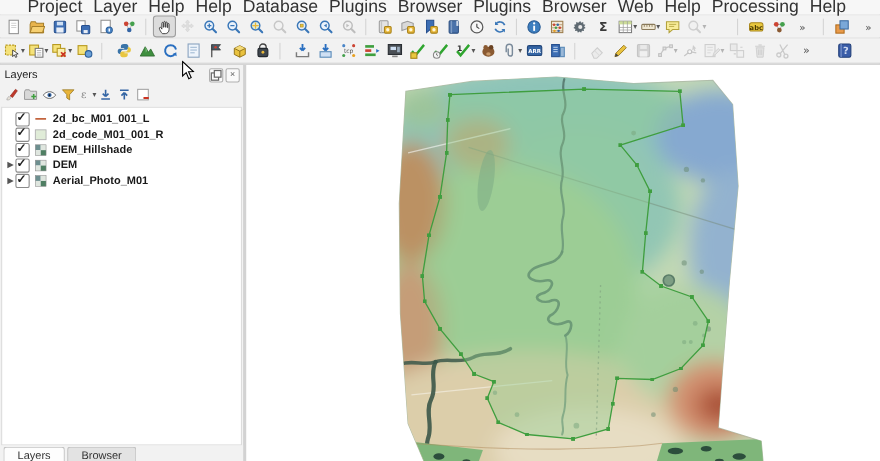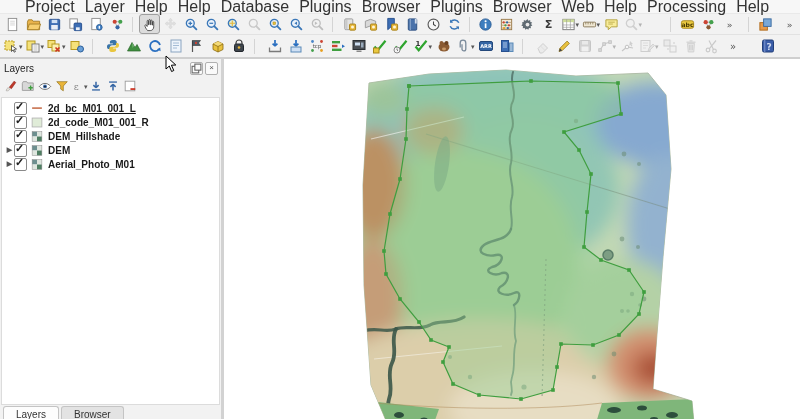--- a/index.html
+++ b/index.html
@@ -28,21 +28,21 @@
   .pt-btn{min-width:17px;height:17px;display:flex;align-items:center;justify-content:center;border-radius:2px}
   .pt-btn svg{width:14px;height:14px;display:block}
   .layer-list{flex:1;background:#fff;border:1px solid #dcdcdc;margin:1px 1px 0 1px;padding-top:3px}
   .layer-row{display:flex;align-items:center;height:14px;font-size:10px;font-weight:bold;color:#191919;padding-left:3px}
   .expander{width:9px;font-size:7px;color:#555;text-align:center;flex:0 0 9px}
   .cbx{width:11px;height:11px;border:1px solid #8a8a8a;border-radius:2px;background:#fff;margin-right:3px;position:relative;flex:0 0 11px}
   .cbx span{position:absolute;left:0px;top:-3px;font-size:11px;color:#222}
   .lsym{width:14px;height:13px;margin-right:4px;flex:0 0 14px}
   .lsym svg{width:14px;height:13px;display:block}
   .layer-label{white-space:nowrap}
-  .layer-label.active{text-decoration:underline}
+  .layer-label.active{}
   .tabbar{height:18px;display:flex;align-items:flex-end;padding-left:3px;background:#f2f2f2}
   .tab{font-size:10px;color:#333;padding:2px 12px 3px;border:1px solid #c4c4c4;border-bottom:none;background:#e3e3e3;border-radius:3px 3px 0 0;margin-right:2px}
   .tab.active{background:#fdfdfd;position:relative;z-index:2}
   .canvas{flex:1;position:relative;background:#fff;overflow:hidden}
   #map{position:absolute;left:0;top:0}
   #cursor{position:absolute;left:165px;top:55px;z-index:60;pointer-events:none}
 </style>
 </head>
 <body>
 

